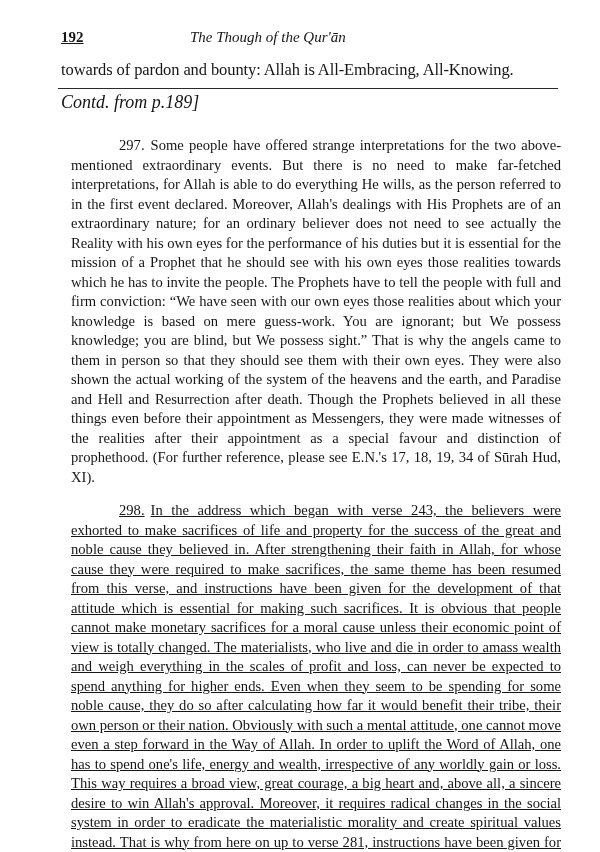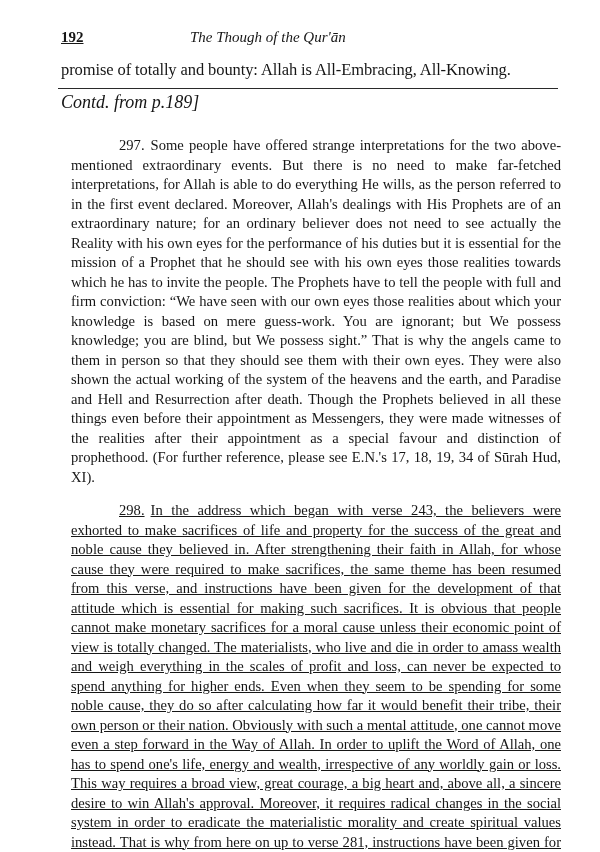--- a/index.html
+++ b/index.html
@@ -73,21 +73,21 @@
       margin-right: 6px;
     }
   </style>
 </head>
 <body>
 
 <div>
   <div class="page-number">192</div>
   <div class="running-head">The Though of the Qur'ān</div>
 
-  <div class="carry-line">promise of totally and bounty: Allah is All-Embracing, All-Knowing.</div>
+  <div class="carry-line">towards of pardon and bounty: Allah is All-Embracing, All-Knowing.</div>
 
   <div class="rule"></div>
 
   <div class="contd">Contd. from p.189]</div>
 
   <div class="notes">
     <p class="note"><span class="note-num">297.</span><span>Some people have offered strange interpretations for the two above-mentioned extraordinary events. But there is no need to make far-fetched interpretations, for Allah is able to do everything He wills, as the person referred to in the first event declared. Moreover, Allah's dealings with His Prophets are of an extraordinary nature; for an ordinary believer does not need to see actually the Reality with his own eyes for the performance of his duties but it is essential for the mission of a Prophet that he should see with his own eyes those realities towards which he has to invite the people. The Prophets have to tell the people with full and firm conviction: “We have seen with our own eyes those realities about which your knowledge is based on mere guess-work. You are ignorant; but We possess knowledge; you are blind, but We possess sight.” That is why the angels came to them in person so that they should see them with their own eyes. They were also shown the actual working of the system of the heavens and the earth, and Paradise and Hell and Resurrection after death. Though the Prophets believed in all these things even before their appointment as Messengers, they were made witnesses of the realities after their appointment as a special favour and distinction of prophethood. (For further reference, please see E.N.'s 17, 18, 19, 34 of Sūrah Hud, XI).</span></p>
     <p class="note"><span class="note-num">298.</span><span>In the address which began with verse 243, the believers were exhorted to make sacrifices of life and property for the success of the great and noble cause they believed in. After strengthening their faith in Allah, for whose cause they were required to make sacrifices, the same theme has been resumed from this verse, and instructions have been given for the development of that attitude which is essential for making such sacrifices. It is obvious that people cannot make monetary sacrifices for a moral cause unless their economic point of view is totally changed. The materialists, who live and die in order to amass wealth and weigh everything in the scales of profit and loss, can never be expected to spend anything for higher ends. Even when they seem to be spending for some noble cause, they do so after calculating how far it would benefit their tribe, their own person or their nation. Obviously with such a mental attitude, one cannot move even a step forward in the Way of Allah. In order to uplift the Word of Allah, one has to spend one's life, energy and wealth, irrespective of any worldly gain or loss. This way requires a broad view, great courage, a big heart and, above all, a sincere desire to win Allah's approval. Moreover, it requires radical changes in the social system in order to eradicate the materialistic morality and create spiritual values instead. That is why from here on up to verse 281, instructions have been given for the creation of that kind of moral attitude.</span></p>
   </div>
 </div>

